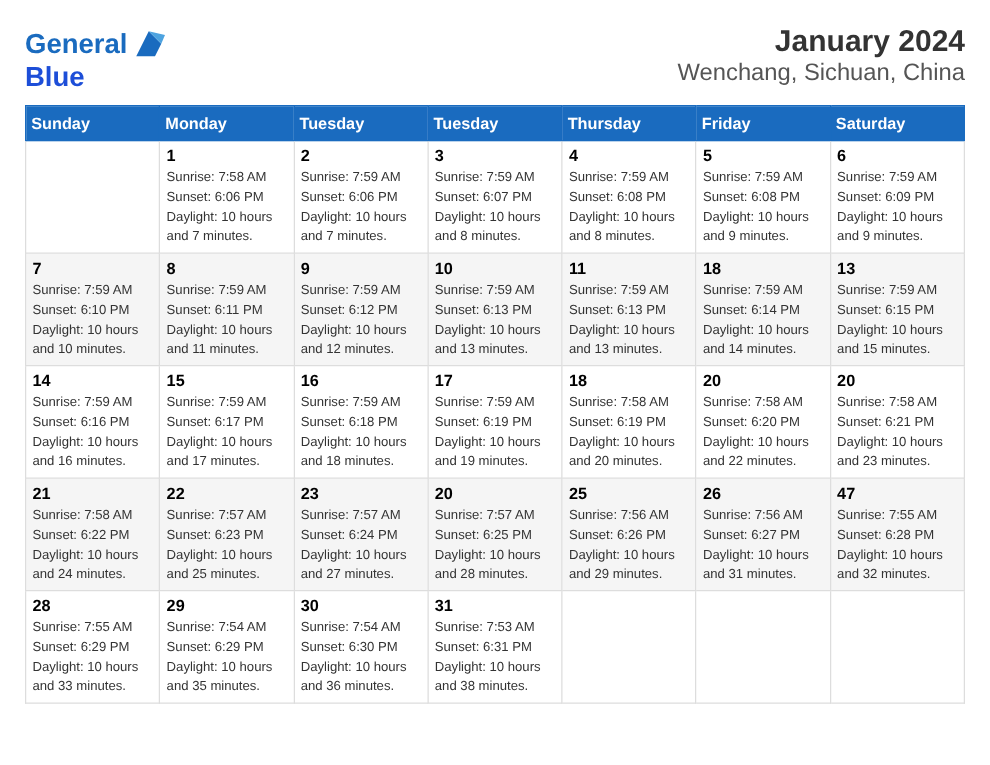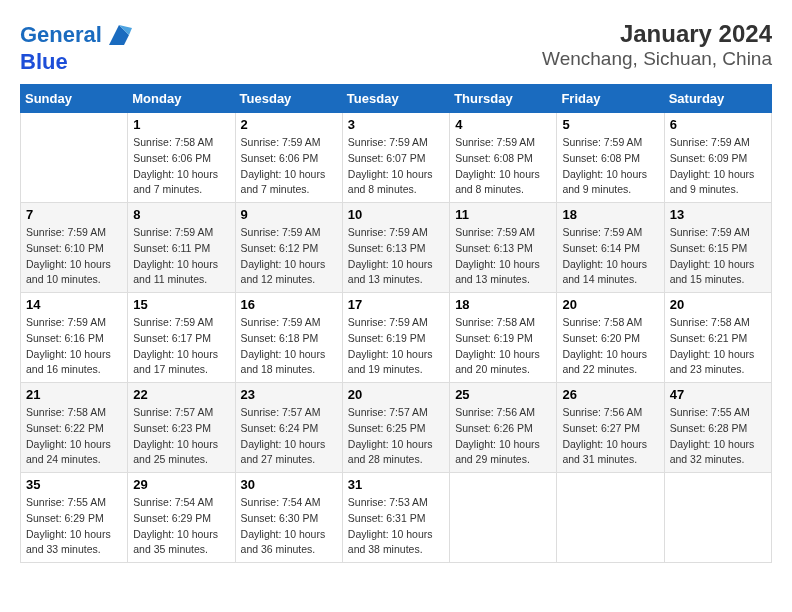--- a/index.html
+++ b/index.html
@@ -234,21 +234,21 @@
           <span class="day-num">26</span>
           <div class="day-detail">Sunrise: 7:56 AM<br>Sunset: 6:27 PM<br>Daylight: 10 hours and 31 minutes.</div>
         </td>
         <td>
           <span class="day-num">47</span>
           <div class="day-detail">Sunrise: 7:55 AM<br>Sunset: 6:28 PM<br>Daylight: 10 hours and 32 minutes.</div>
         </td>
       </tr>
       <tr>
         <td>
-          <span class="day-num">35</span>
+          <span class="day-num">28</span>
           <div class="day-detail">Sunrise: 7:55 AM<br>Sunset: 6:29 PM<br>Daylight: 10 hours and 33 minutes.</div>
         </td>
         <td>
           <span class="day-num">29</span>
           <div class="day-detail">Sunrise: 7:54 AM<br>Sunset: 6:29 PM<br>Daylight: 10 hours and 35 minutes.</div>
         </td>
         <td>
           <span class="day-num">30</span>
           <div class="day-detail">Sunrise: 7:54 AM<br>Sunset: 6:30 PM<br>Daylight: 10 hours and 36 minutes.</div>
         </td>

